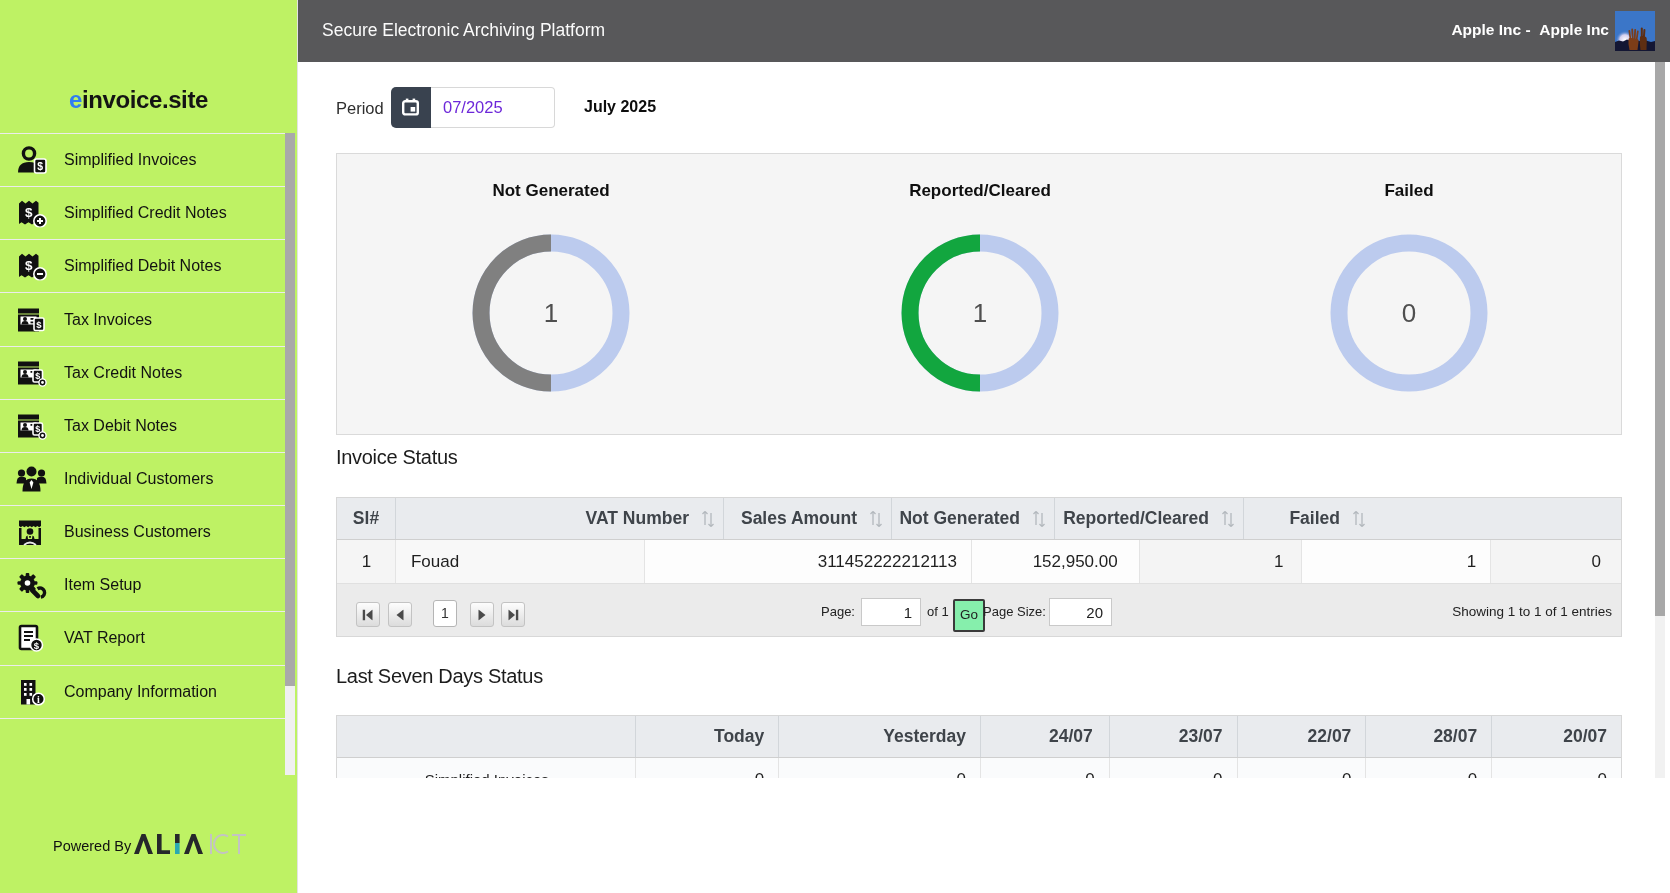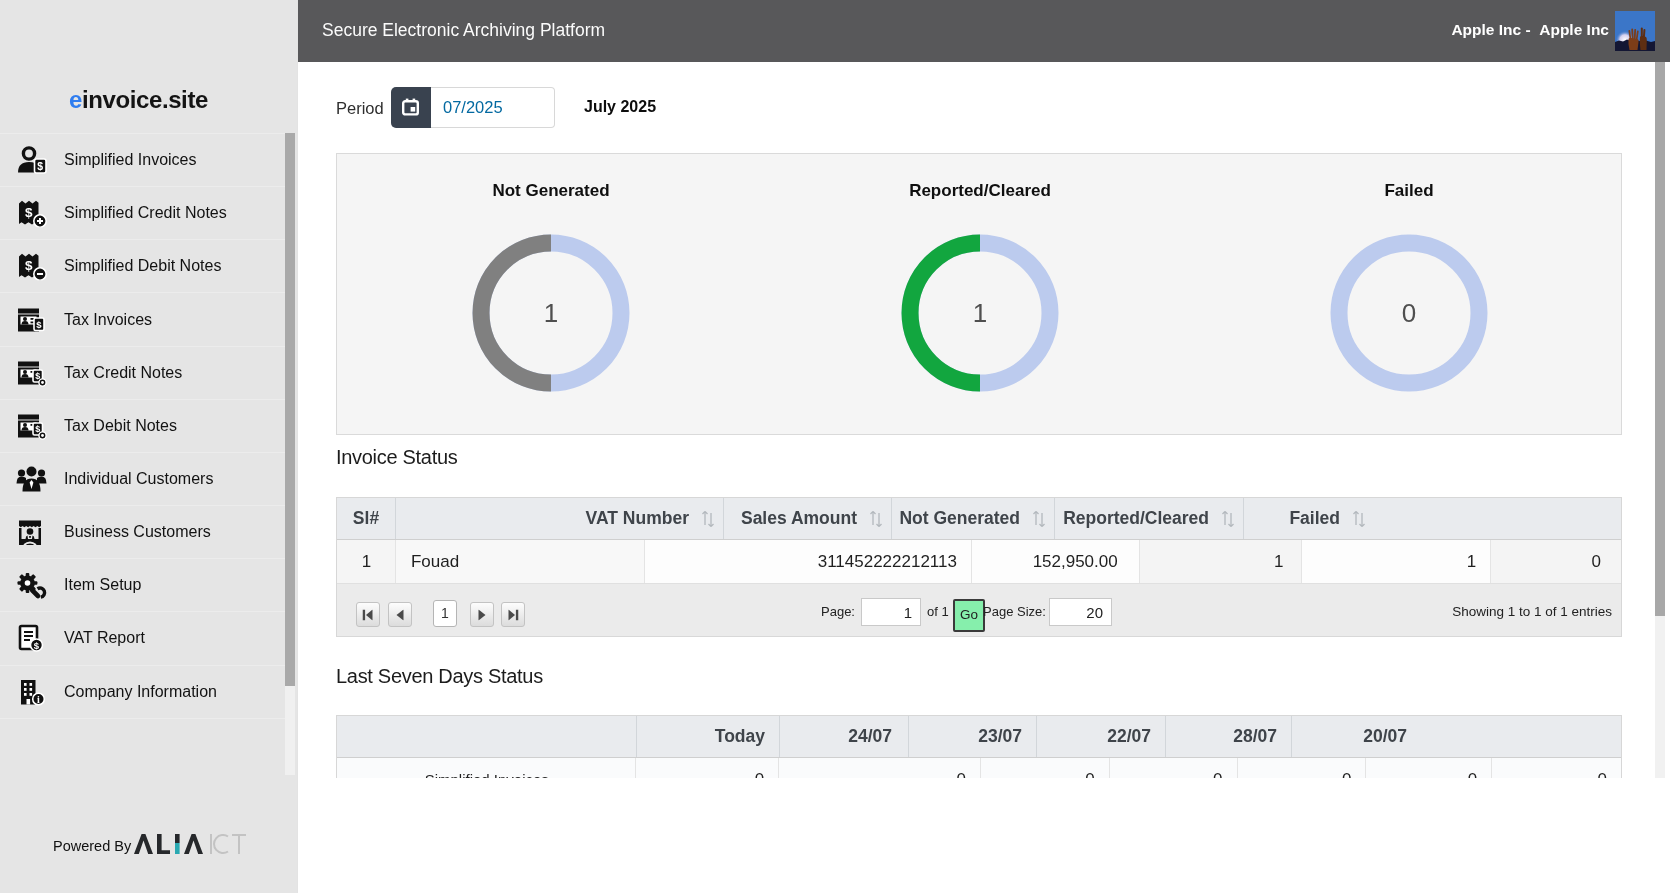--- a/index.html
+++ b/index.html
@@ -1,18 +1,18 @@
 <!DOCTYPE html>
 <html><head>
 <meta charset="utf-8">
 <style>
 * { box-sizing: border-box; margin: 0; padding: 0; }
 html,body { width:1670px; height:893px; overflow:hidden; background:#fff;
   font-family:"Liberation Sans", sans-serif; }
-.sidebar { position:absolute; left:0; top:0; width:298px; height:893px; background:#e5e5e5; border-right:1px solid #e3e3e3; }
+.sidebar { position:absolute; left:0; top:0; width:298px; height:893px; background:#bef264; border-right:1px solid #e3e3e3; }
 .logo { position:absolute; left:0; top:0; width:285px; height:133px; text-align:center;
   font-size:24px; font-weight:700; color:#141414; letter-spacing:-0.4px; line-height:199px; padding-right:8px; }
 .logo .e { color:#2f7df0; }
 .menu { position:absolute; left:0; top:133px; width:285px; list-style:none; border-top:1px solid #ececec; }
 .menu li { height:53.17px; border-bottom:1px solid #ececec; position:relative; }
 .menu li .ic { position:absolute; left:16px; top:50%; transform:translateY(-50%); width:31px; height:29px; }
 .menu li .lbl { position:absolute; left:64px; top:50%; transform:translateY(-50%);
   font-size:16px; color:#121212; white-space:nowrap; }
 .sb-track { position:absolute; left:285px; top:133px; width:10px; height:642px; background:#f0f0f0; }
 .sb-thumb { position:absolute; left:285px; top:133px; width:10px; height:553px; background:#a9a9a9; }
@@ -22,21 +22,21 @@
 .tb-title { position:absolute; left:24px; top:20px; font-size:17.5px; color:#fbfbfb; font-weight:400; }
 .tb-right { position:absolute; right:61px; top:21px; font-size:15.5px; color:#fff; font-weight:700; }
 .tb-img { position:absolute; right:15px; top:11px; width:40px; height:40px; }
 .content { position:absolute; left:298px; top:62px; width:1372px; height:716px; background:#fff; overflow:hidden; }
 .p-label { position:absolute; left:38px; top:37px; font-size:16.5px; color:#2e2e2e; }
 .picker { position:absolute; left:93px; top:25px; width:164px; height:41px; }
 .picker .cal { position:absolute; left:0; top:0; width:40px; height:41px; background:#39424f; border-radius:5px 0 0 5px; }
 .picker .cal svg { position:absolute; left:11px; top:11px; }
 .picker .pval { position:absolute; left:40px; top:0; width:124px; height:41px; background:#fff;
   border:1px solid #d8d8d8; border-left:none; border-radius:0 4px 4px 0;
-  font-size:16.5px; color:#0369a1; line-height:39px; padding-left:12px; }
+  font-size:16.5px; color:#6d28d9; line-height:39px; padding-left:12px; }
 .month { position:absolute; left:286px; top:36px; font-size:16px; font-weight:700; color:#0d0d0d; }
 .chart-panel { position:absolute; left:38px; top:91px; width:1286px; height:282px;
   background:#f5f5f5; border:1px solid #dadada; }
 .chart { position:absolute; top:0; width:428px; height:280px; text-align:center; }
 .chart .ct { margin-top:27px; font-size:17px; font-weight:700; color:#0f0f0f; }
 .chart svg { margin-top:27px; }
 .donut-num { font-size:26px; fill:#4f4f4f; }
 .h2 { position:absolute; left:38px; font-size:20px; letter-spacing:-0.3px; color:#1c1c1c; }
 .tbl { position:absolute; left:38px; width:1286px; border:1px solid #d7d7d7; border-bottom:none; }
 .thead { display:flex; background:#e9ebee; height:42px; border-bottom:1px solid #cfcfcf; }
@@ -398,20 +398,21 @@
       <div class="showing">Showing 1 to 1 of 1 entries</div>
     </div>
   </div>
 
   <div class="h2" style="top:603px">Last Seven Days Status</div>
 
   <div class="tbl" style="top:653px">
     <div class="thead">
       <div class="th" style="width:300px"></div>
       <div class="th ra" style="width:143px;padding-right:14px">Today</div>
+      <div class="th ra" style="width:202px;padding-right:14px">Yesterday</div>
       <div class="th ra" style="width:129px;padding-right:16px">24/07</div>
       <div class="th ra" style="width:128px;padding-right:14px">23/07</div>
       <div class="th ra" style="width:129px;padding-right:14px">22/07</div>
       <div class="th ra" style="width:126px;padding-right:14px">28/07</div>
       <div class="th ra" style="width:129px;padding-right:14px">20/07</div>
     </div>
     <div class="trow" style="background:#fafbfc">
       <div class="td ce" style="width:300px;font-size:15px">Simplified Invoices</div>
       <div class="td ra" style="width:143px">0</div>
       <div class="td ra" style="width:202px">0</div>

